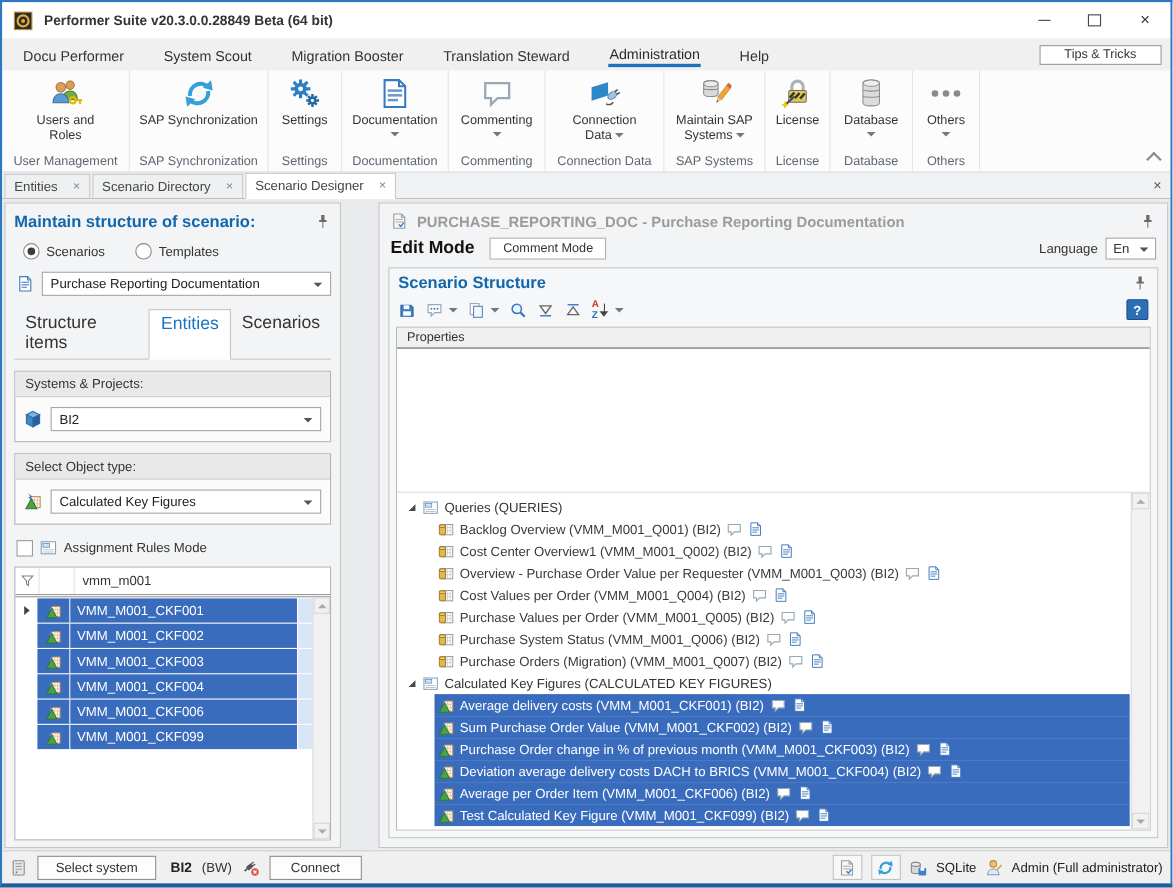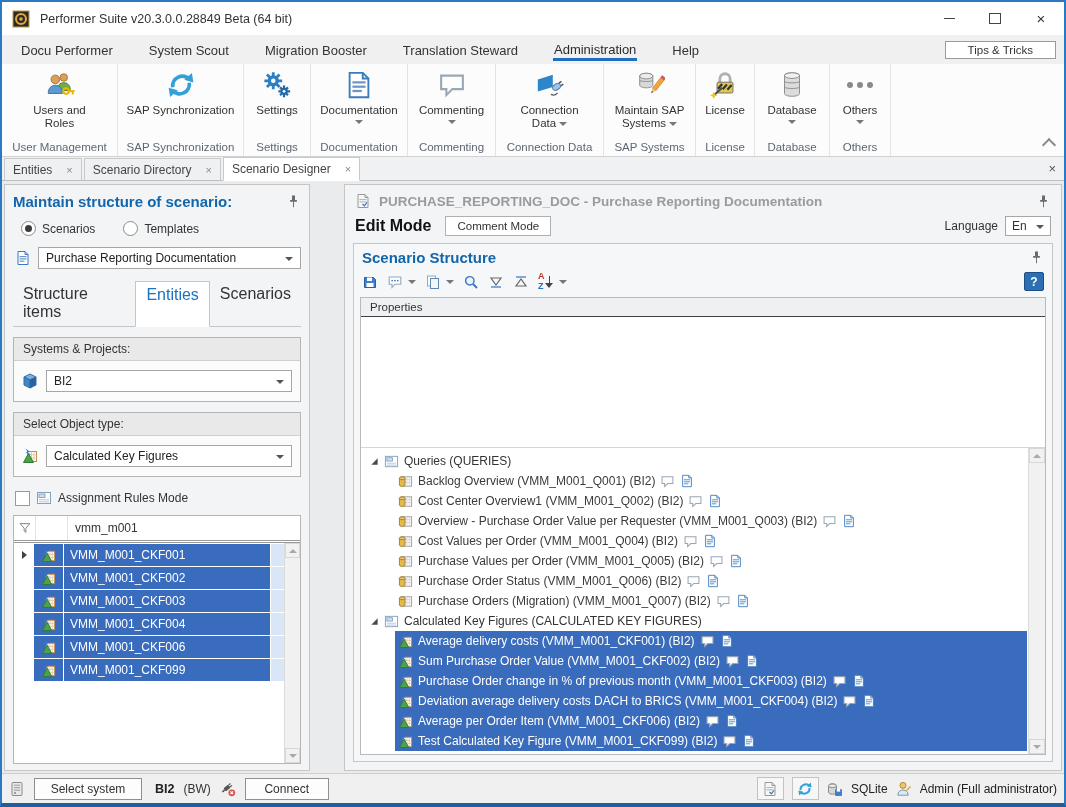--- a/index.html
+++ b/index.html
@@ -1,20 +1,20 @@
 <!DOCTYPE html>
 <html><head>
 <meta charset="utf-8">
 <style>
   html,body{margin:0;padding:0;}
   body{width:1066px;height:807px;font-family:"Liberation Sans",sans-serif;font-size:12px;color:#333;cursor:default;-webkit-font-smoothing:antialiased;}
   .window{box-sizing:border-box;width:1066px;height:807px;border:2px solid #2b79c3;border-bottom:4px solid #1f5d9c;display:flex;flex-direction:column;background:#f0f0f0;overflow:hidden;}
   
   .titlebar{height:33px;background:#fff;display:flex;align-items:center;padding-left:10px;flex:none;}
-  .titlebar .title{margin-left:10px;font-size:12.5px;color:#333;}
+  .titlebar .title{margin-left:10px;font-size:12.5px;color:#333;font-weight:bold;}
   .wincontrols{margin-left:auto;display:flex;height:100%;}
   .wbtn{width:46px;display:flex;align-items:center;justify-content:center;color:#333;font-size:15px;}
   .minglyph{width:11px;height:1px;background:#444;display:inline-block;}
   .maxglyph{width:10px;height:9px;border:1px solid #444;display:inline-block;}
   
   .menubar{height:29px;background:#f0f0f0;display:flex;align-items:center;padding-left:18px;flex:none;}
   .menuitem{margin-right:34px;font-size:13px;color:#333;padding:4px 1px 3px 1px;}
   .menuitem.active{border-bottom:3px solid #1e6fc0;padding-bottom:1px;color:#2b2b2b;}
   .tipsbtn{margin-left:auto;margin-right:8px;border:1px solid #9a9a9a;background:#fff;font-size:11.5px;color:#333;padding:2px 22px;}
   
@@ -731,21 +731,21 @@
                   <use href="#s-bubble"></use>
                 </svg>
               <svg class="i14">
                   <use href="#s-doc"></use>
                 </svg>
             </div>
             <div class="titem">
               <svg class="i15">
                   <use href="#s-query"></use>
                 </svg>
-              <span class="tlabel">Purchase Order Status (VMM_M001_Q006) (BI2)</span>
+              <span class="tlabel">Purchase System Status (VMM_M001_Q006) (BI2)</span>
               <svg class="i15">
                   <use href="#s-bubble"></use>
                 </svg>
               <svg class="i14">
                   <use href="#s-doc"></use>
                 </svg>
             </div>
             <div class="titem">
               <svg class="i15">
                   <use href="#s-query"></use>

